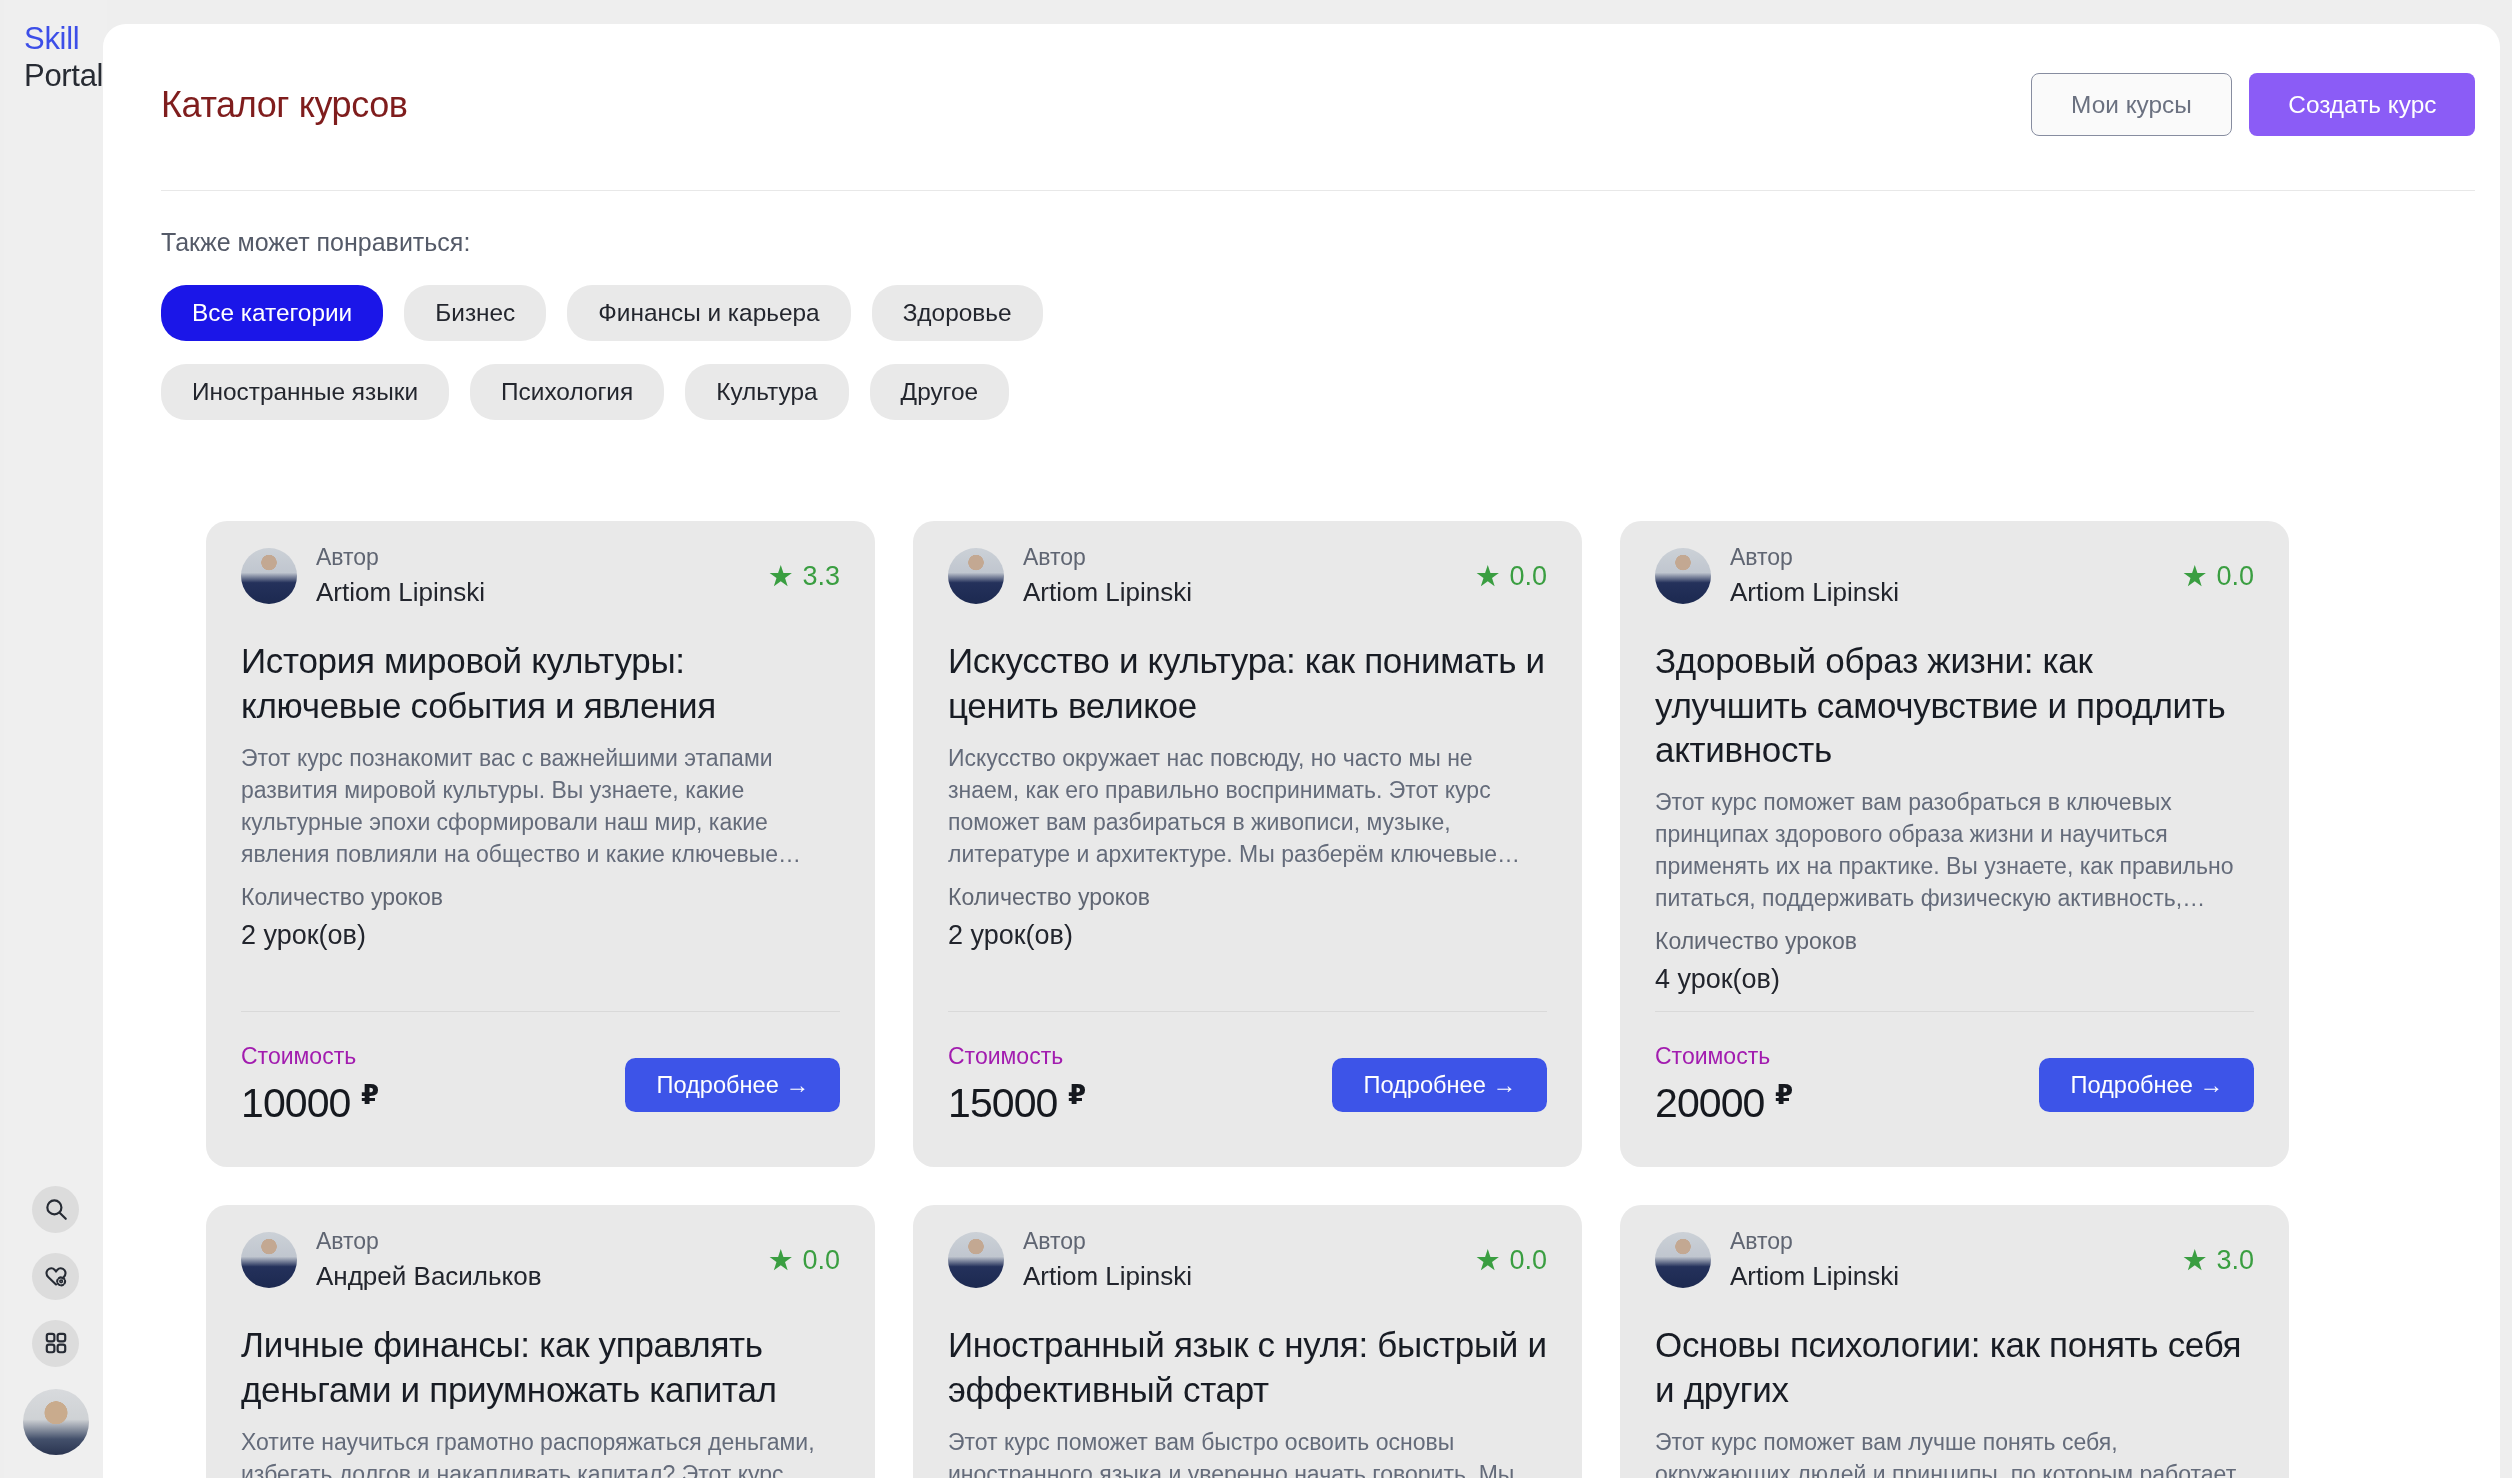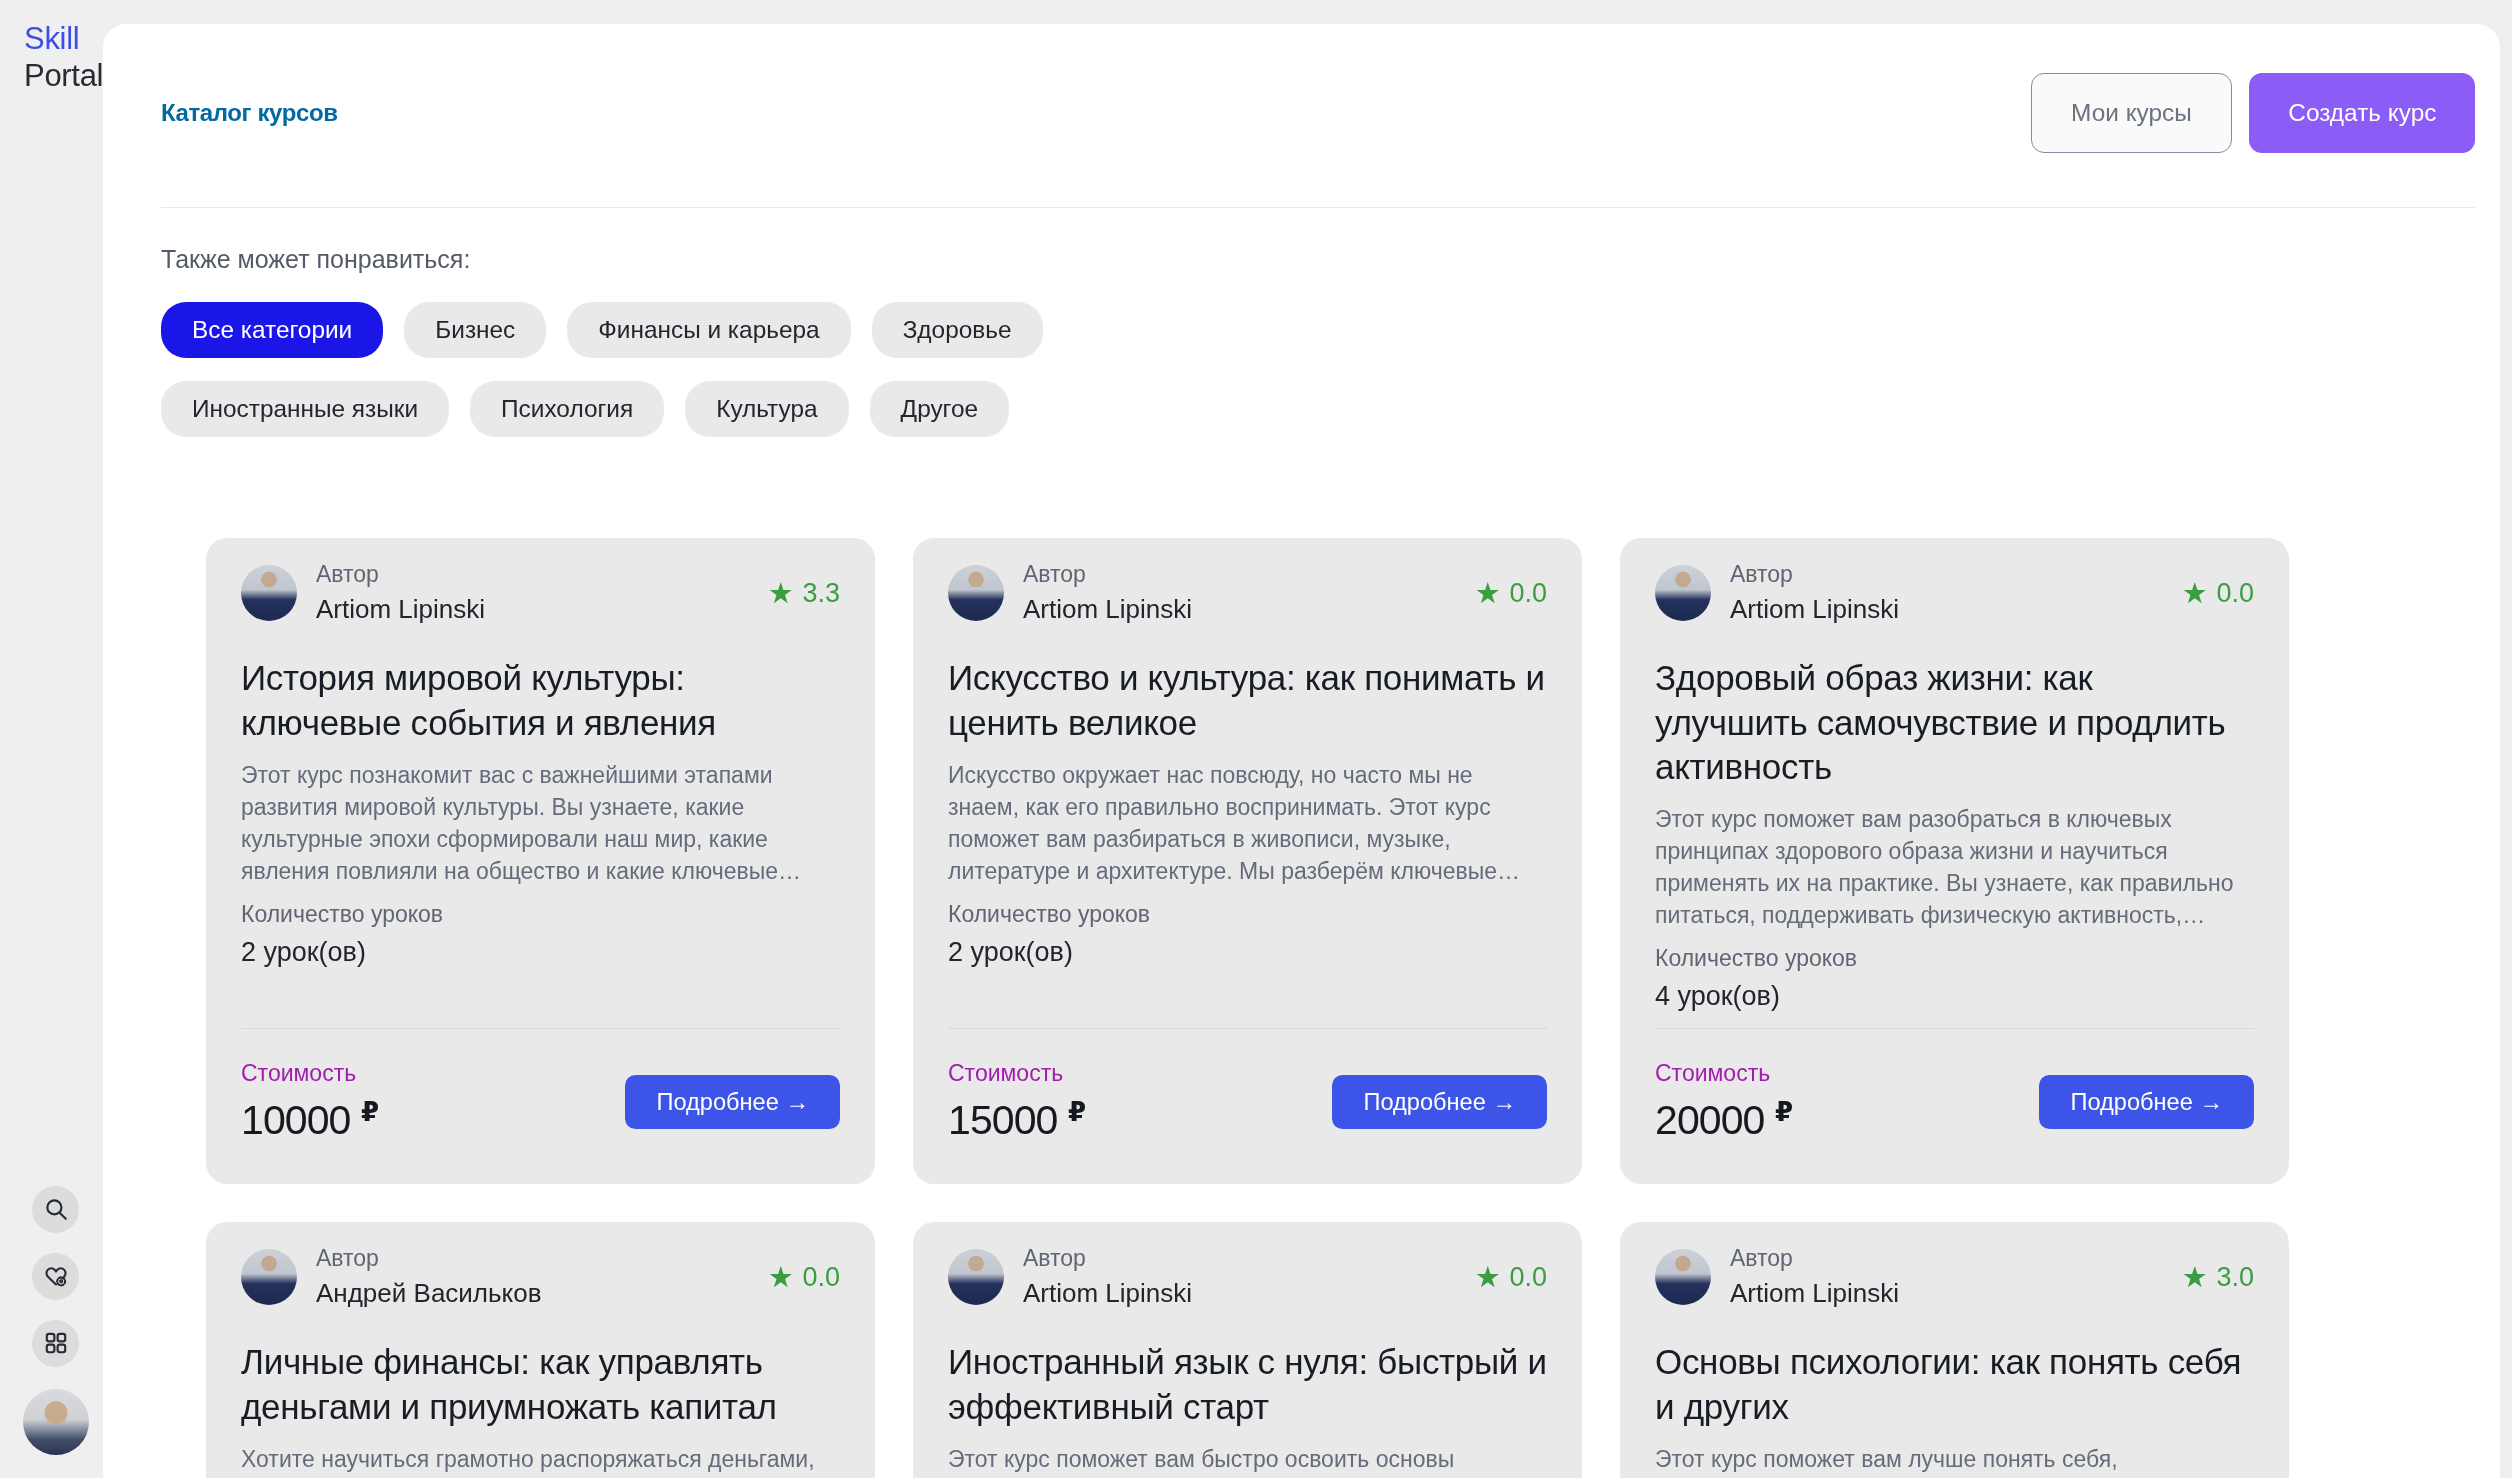--- a/index.html
+++ b/index.html
@@ -42,23 +42,23 @@
   
   .panel {
     position: absolute; left: 103px; top: 24.4px; right: 12.2px; bottom: 0;
     background: #ffffff;
     border-radius: 23px 23px 0 0;
     padding: 49px 24.4px 0 58px;
     overflow: hidden;
   }
 
   .topbar { display: flex; align-items: center; justify-content: space-between; }
-  .page-title { font-size: 24px; font-weight: 700; color: #0369a1; letter-spacing: -0.4px; }
+  .page-title { font-size: 36px; font-weight: 400; color: #7f1d1d; letter-spacing: -0.4px; }
   .topbar-actions { display: flex; gap: 17.5px; }
-  .btn { font-family: inherit; font-size: 24.4px; height: 80px; border-radius: 13px; cursor: pointer; display: flex; align-items: center; }
+  .btn { font-family: inherit; font-size: 24.4px; height: 63px; border-radius: 8px; cursor: pointer; display: flex; align-items: center; }
   .btn-secondary {
     background: #fafafa; color: #6b7180;
     border: 1.7px solid #878da0; padding: 0 39px;
   }
   .btn-primary {
     background: #8b5cf6; color: #ffffff; border: none; padding: 16px 39px;
   }
 
   .header-divider { border: none; border-top: 1.7px solid #e8e8e8; margin-top: 54px; }
 

